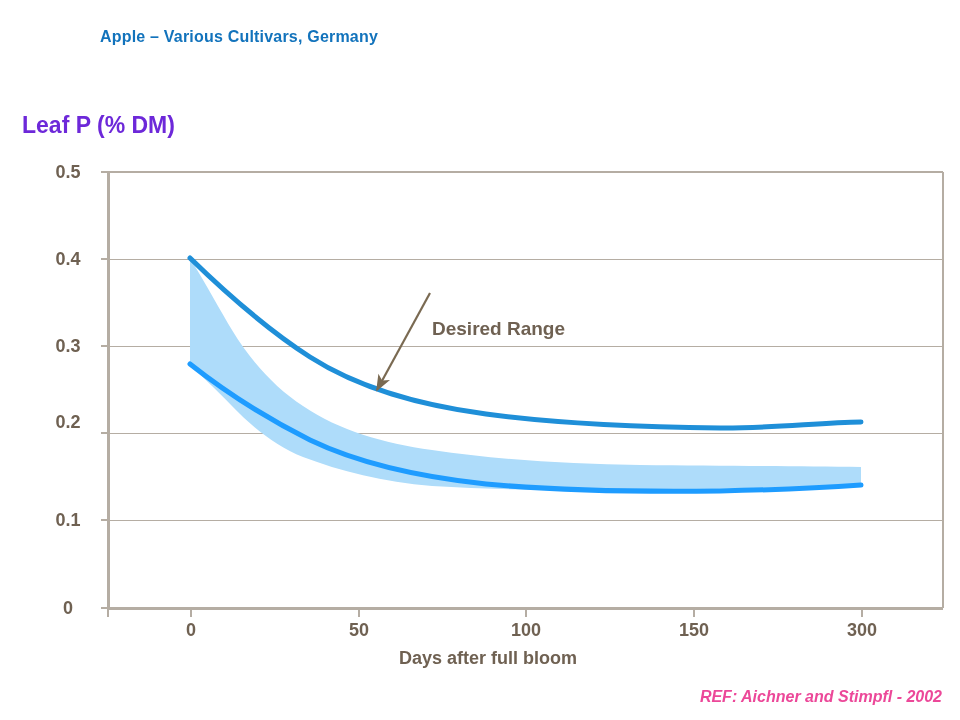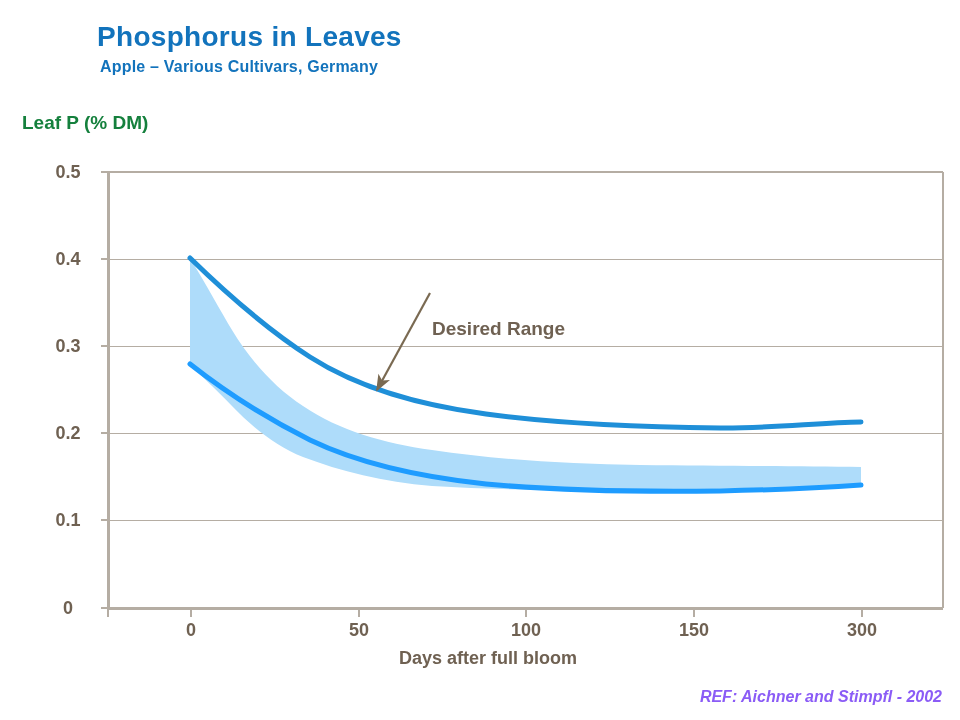--- a/index.html
+++ b/index.html
@@ -44,23 +44,23 @@
     color: #1273BC;
     letter-spacing: 0.2px;
     margin: 6px 0 0 3px;
     white-space: nowrap;
   }
 
   .y-axis-title {
     position: absolute;
     left: 22px;
     top: 112px;
-    font-size: 19px;
-    font-weight: bold;
-    color: #15803d;
+    font-size: 23px;
+    font-weight: bold;
+    color: #6d28d9;
     white-space: nowrap;
   }
 
   .x-axis-title {
     position: absolute;
     left: 0;
     top: 648px;
     width: 960px;
     text-align: center;
     font-size: 18px;
@@ -69,21 +69,21 @@
   }
   .x-axis-title span { margin-left: 16px; }
 
   .ref-note {
     position: absolute;
     right: 18px;
     top: 688px;
     font-size: 16px;
     font-weight: bold;
     font-style: italic;
-    color: #8b5cf6;
+    color: #ec4899;
     white-space: nowrap;
   }
 
   .ytick {
     position: absolute;
     right: 0;
     width: 60px;
     text-align: center;
     font-size: 18px;
     font-weight: bold;
@@ -127,31 +127,30 @@
     height: 720px;
     overflow: visible;
   }
 </style>
 </head>
 <body>
 
 <div id="chart-root">
 
   <div class="title-block">
-    <div class="chart-title">Phosphorus in Leaves</div>
     <div class="chart-subtitle">Apple – Various Cultivars, Germany</div>
   </div>
 
   <div class="y-axis-title">Leaf P (% DM)</div>
 
   <div class="ytick-wrap">
     <div class="ytick" style="top:172px">0.5</div>
     <div class="ytick" style="top:259px">0.4</div>
     <div class="ytick" style="top:346px">0.3</div>
-    <div class="ytick" style="top:433px">0.2</div>
+    <div class="ytick" style="top:422px">0.2</div>
     <div class="ytick" style="top:520px">0.1</div>
     <div class="ytick" style="top:608px">0</div>
   </div>
 
   <div class="xtick" style="left:191px">0</div>
   <div class="xtick" style="left:359px">50</div>
   <div class="xtick" style="left:526px">100</div>
   <div class="xtick" style="left:694px">150</div>
   <div class="xtick" style="left:862px">300</div>
 

